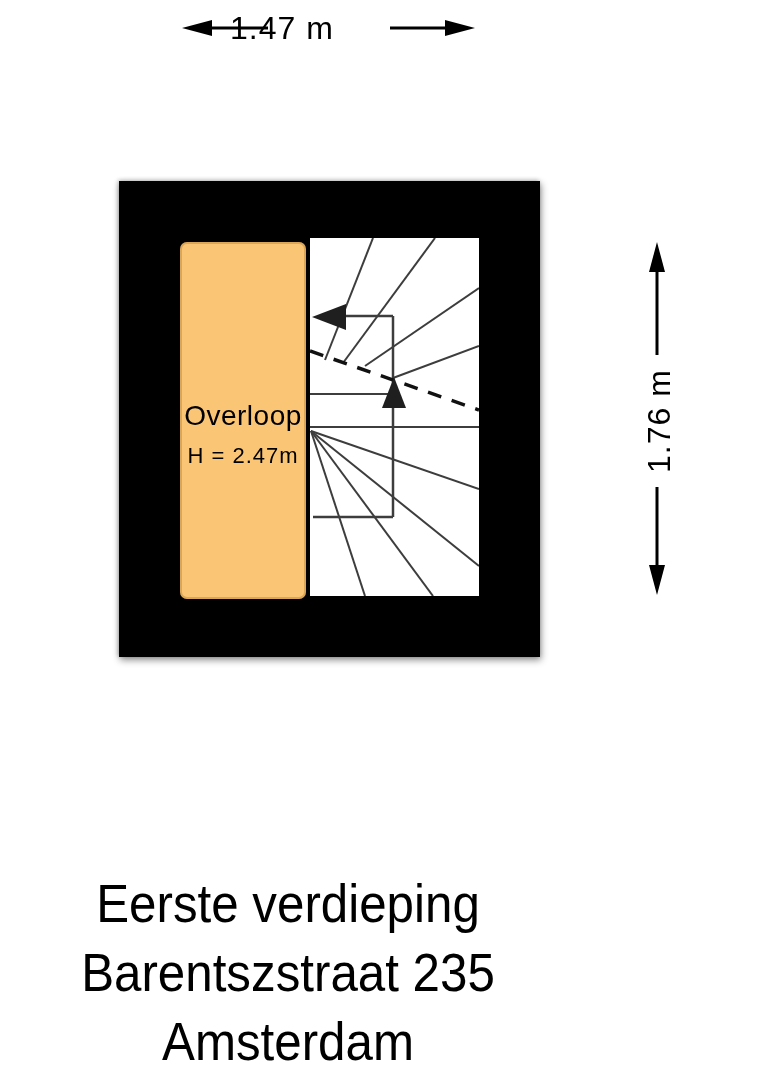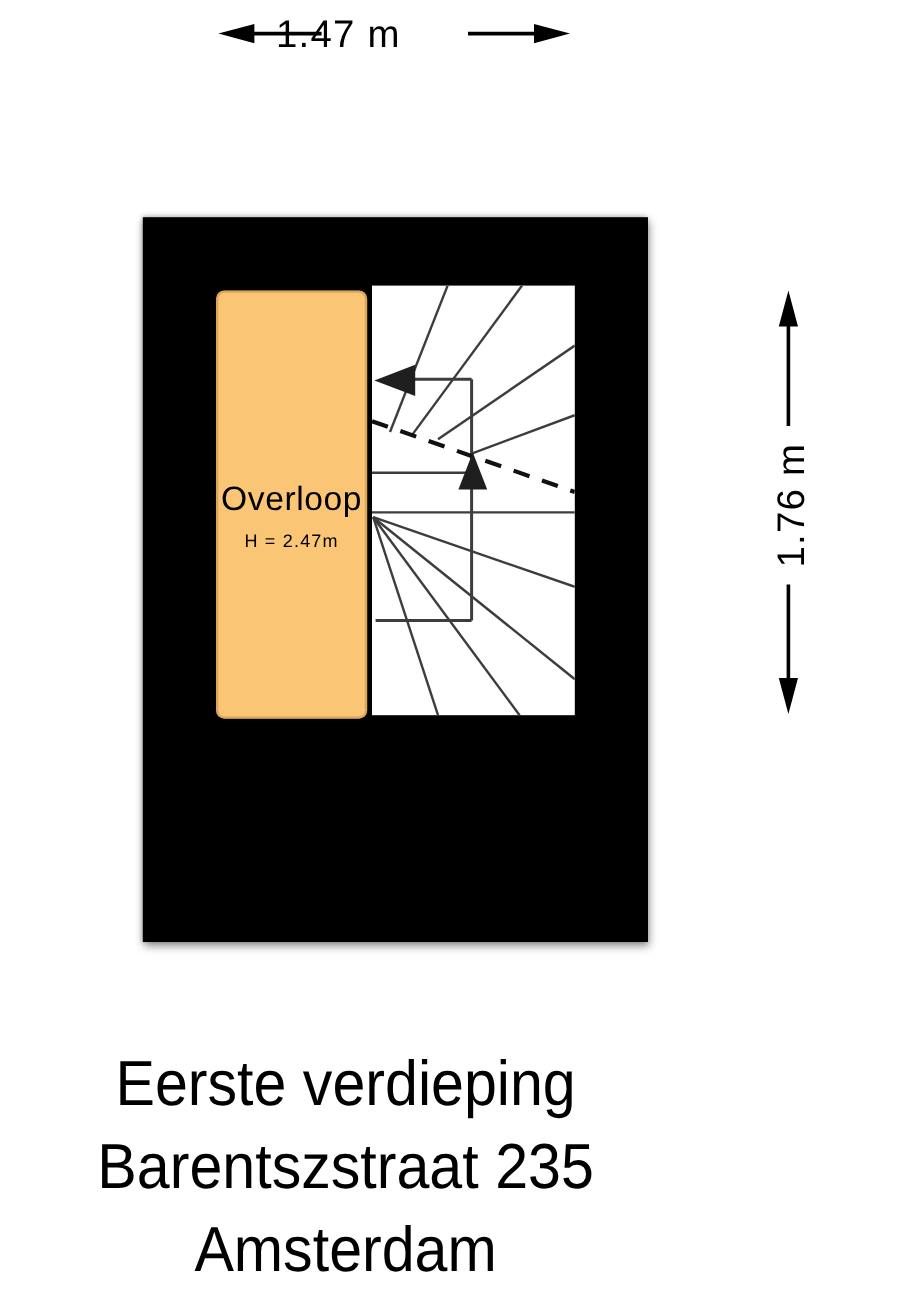--- a/index.html
+++ b/index.html
@@ -27,37 +27,37 @@
     line-height: 40px; text-align: center;
     font-size: 32px; letter-spacing: 1px; white-space: nowrap;
     transform: rotate(-90deg);
     transform-origin: 50% 50%;
   }
   .dim-line { stroke: #000; stroke-width: 3; }
   .dim-head { fill: #000; }
 
   
   .plan {
-    position: absolute; left: 119px; top: 181px; width: 421px; height: 604px;
+    position: absolute; left: 119px; top: 181px; width: 421px; height: 476px;
     background: var(--wall, #000);
     box-shadow: 1px 3px 7px rgba(0,0,0,0.45), -1px -1px 4px rgba(0,0,0,0.22);
   }
   .room {
     position: absolute; left: 61px; top: 61px; width: 126px; height: 357px;
     background: var(--room-fill, #fac575);
     border-radius: 7px;
     box-shadow: inset 0 0 0 2px rgba(150,96,24,0.30);
   }
   .room-name {
     position: absolute; top: 158px; left: 0; width: 100%;
     text-align: center; font-size: 28px; letter-spacing: 0.5px; white-space: nowrap;
   }
   .room-h {
     position: absolute; top: 201px; left: 0; width: 100%;
-    text-align: center; font-size: 15px; letter-spacing: 1px; white-space: nowrap;
+    text-align: center; font-size: 22px; letter-spacing: 1px; white-space: nowrap;
   }
   .stairs {
     position: absolute; left: 191px; top: 57px; width: 169px; height: 358px;
     background: #fff;
   }
   .tread { stroke: var(--stair-line, #3d3d3d); stroke-width: 2; fill: none; }
   .walkline { stroke: var(--stair-line, #3d3d3d); stroke-width: 2.5; fill: none; }
   .cutline { stroke: #111; stroke-width: 3.5; fill: none; stroke-dasharray: 14 11; }
   .dir-arrow { fill: #1f1f1f; }
 

